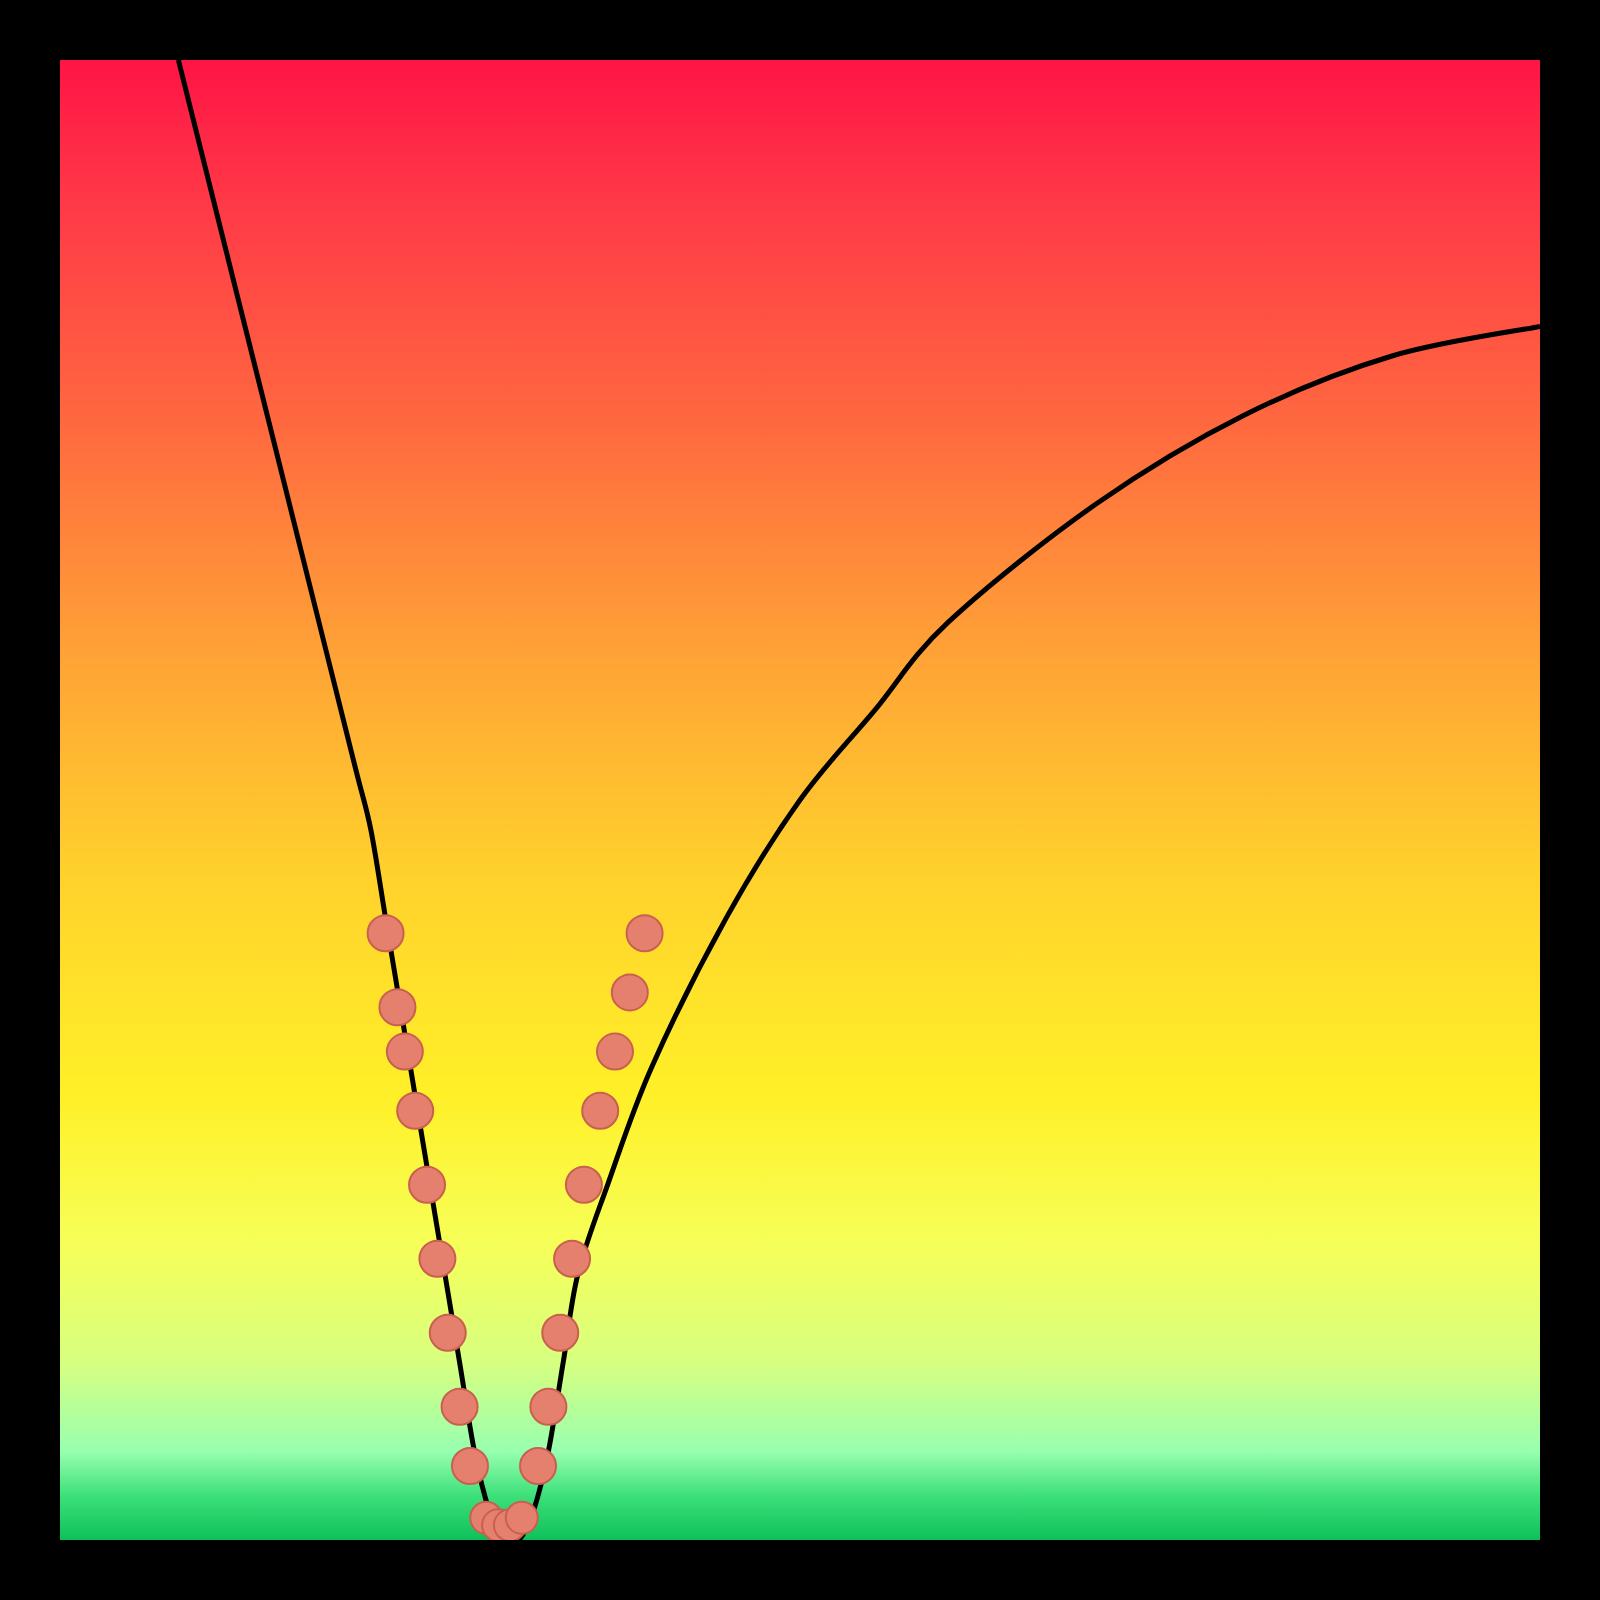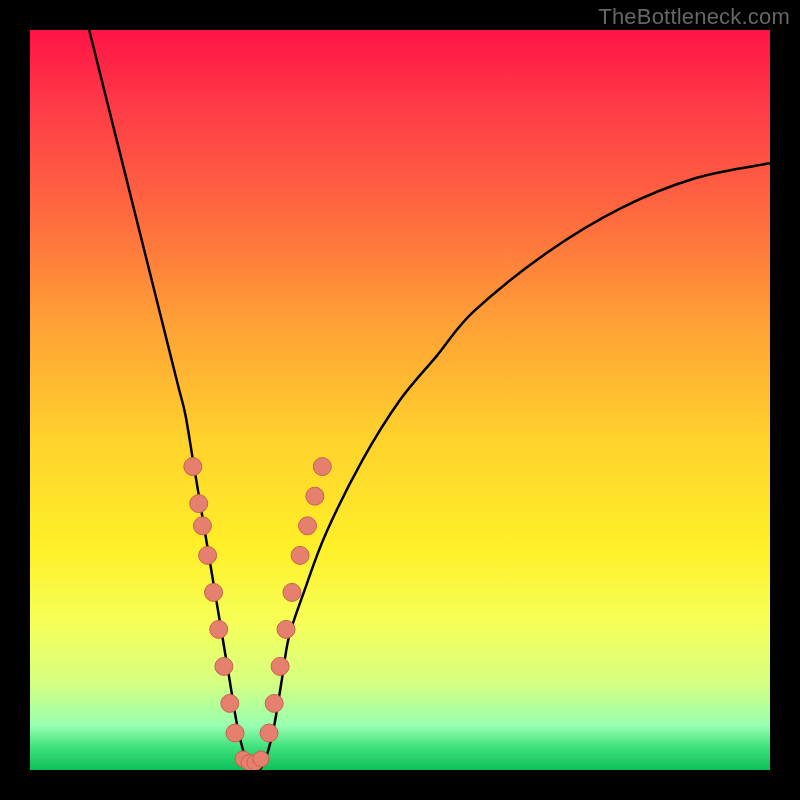--- a/index.html
+++ b/index.html
@@ -57,21 +57,20 @@
     inset: 0;
     width: 100%;
     height: 100%;
   }
 </style>
 </head>
 <body>
 
 <div class="frame">
 
-  <div class="watermark">TheBottleneck.com</div>
 
   <div class="plot-area">
     <div class="bg-gradient"></div>
 
     <svg class="curve" viewBox="0 0 740 740" preserveAspectRatio="none">
       <path id="curve-path" fill="none" stroke-width="2.5" stroke="#000000" d="M 59.2,0 C 61.66666666666667,9.866666666666655 69.06666666666666,39.4666666666666 74,59.19999999999993 C 78.93333333333334,78.93333333333327 83.86666666666666,98.66666666666663 88.8,118.39999999999998 C 93.73333333333333,138.13333333333333 98.66666666666667,157.8666666666667 103.60000000000001,177.60000000000002 C 108.53333333333335,197.33333333333334 113.46666666666667,217.06666666666663 118.4,236.79999999999995 C 123.33333333333334,256.5333333333333 128.26666666666665,276.26666666666665 133.2,296 C 138.13333333333333,315.73333333333335 144.3,340.4 148,355.2 C 151.7,370 152.93333333333334,372.4666666666667 155.4,384.8 C 157.86666666666667,397.1333333333333 160.33333333333334,414.4 162.8,429.2 C 165.26666666666668,444 167.73333333333335,458.8 170.20000000000002,473.6 C 172.66666666666669,488.40000000000003 175.13333333333333,503.2 177.6,518 C 180.06666666666666,532.8 182.53333333333333,547.6 185,562.4 C 187.46666666666667,577.1999999999999 189.93333333333334,592 192.4,606.8 C 194.86666666666667,621.5999999999999 197.33333333333334,636.4000000000001 199.8,651.2 C 202.26666666666668,666 204.73333333333335,683.2666666666667 207.20000000000002,695.6 C 209.66666666666669,707.9333333333334 212.13333333333333,717.8000000000001 214.6,725.2 C 217.06666666666666,732.6 219.53333333333333,737.5333333333333 222,740 C 224.46666666666667,742.4666666666667 226.93333333333334,742.4666666666667 229.4,740 C 231.86666666666667,737.5333333333333 234.33333333333334,732.6 236.8,725.2 C 239.26666666666668,717.8000000000001 241.73333333333335,707.9333333333334 244.20000000000002,695.6 C 246.66666666666669,683.2666666666667 249.13333333333335,666 251.60000000000002,651.2 C 254.0666666666667,636.4000000000001 255.3,621.5999999999999 259,606.8 C 262.7,592 267.6333333333333,579.6666666666666 273.8,562.4 C 279.9666666666667,545.1333333333333 286.1333333333333,525.4 296,503.2 C 305.8666666666667,481 320.6666666666667,451.4 333,429.2 C 345.3333333333333,407 357.66666666666663,387.26666666666665 370,370 C 382.33333333333337,352.73333333333335 394.66666666666674,340.4 407.00000000000006,325.59999999999997 C 419.33333333333337,310.79999999999995 425.5,298.46666666666664 444,281.2 C 462.5,263.93333333333334 493.3333333333333,239.26666666666665 518,222 C 542.6666666666666,204.73333333333335 567.3333333333334,189.93333333333337 592,177.60000000000002 C 616.6666666666666,165.26666666666668 641.3333333333334,155.4 666,148 C 690.6666666666666,140.6 727.6666666666666,135.6666666666667 740,133.20000000000005"></path>
       <g id="markers">
           <circle cx="162.8" cy="436.6" r="9" fill="#e5806f" stroke="#c9604f" stroke-width="1"></circle>
           <circle cx="168.72" cy="473.6" r="9" fill="#e5806f" stroke="#c9604f" stroke-width="1"></circle>
           <circle cx="172.42000000000002" cy="495.79999999999995" r="9" fill="#e5806f" stroke="#c9604f" stroke-width="1"></circle>

